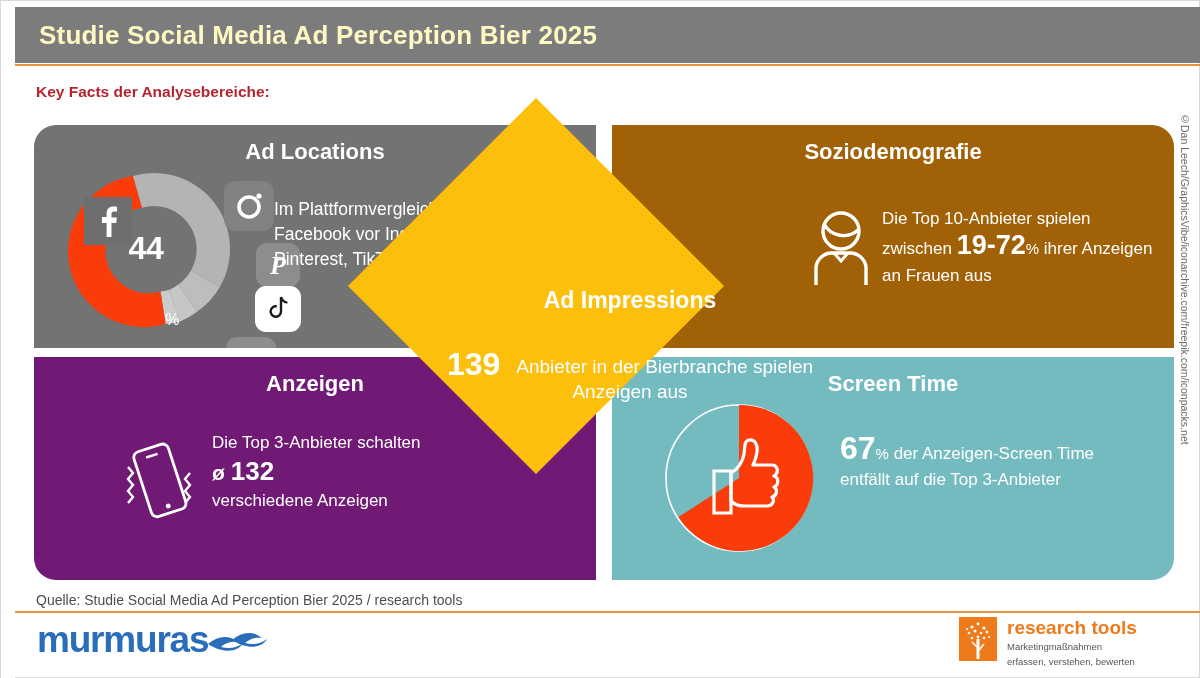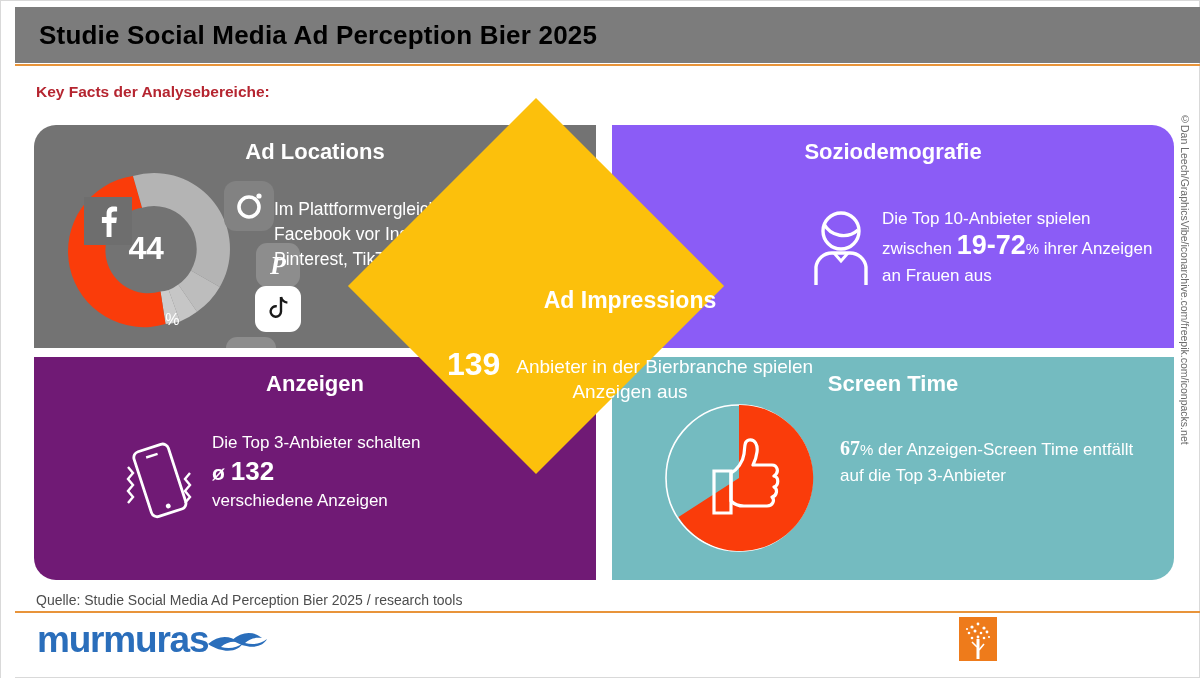--- a/index.html
+++ b/index.html
@@ -14,21 +14,21 @@
     box-sizing:border-box;
     border:1px solid #d9d9d9;
   }
   
   .header-bar{
     position:absolute;left:14px;top:6px;width:1186px;height:56px;
     background:#7c7c7c;
     display:flex;align-items:center;
   }
   .header-title{
-    color:#000000;font-size:26px;font-weight:bold;
+    color:#fef9c3;font-size:26px;font-weight:bold;
     letter-spacing:.2px;margin-left:24px;
   }
   .header-rule{
     position:absolute;left:14px;top:63px;width:1186px;height:2px;
     background:#e8943a;
   }
   .left-edge{
     position:absolute;left:0;top:0;width:14px;height:678px;background:#ffffff;
   }
   .key-facts{
@@ -43,21 +43,21 @@
     position:absolute;width:100%;text-align:center;
     color:#ffffff;font-size:22px;font-weight:bold;top:14px;
   }
 
   
   #panel-adlocations{
     left:0;top:0;width:562px;height:223px;background:#737373;
     border-radius:22px 0 0 0;
   }
   #panel-sozio{
-    left:578px;top:0;width:562px;height:223px;background:#8b5cf6;
+    left:578px;top:0;width:562px;height:223px;background:#a16207;
     border-radius:0 22px 0 0;
   }
   #panel-anzeigen{
     left:0;top:232px;width:562px;height:223px;background:#701a75;
     border-radius:0 0 0 22px;
   }
   #panel-screentime{
     left:578px;top:232px;width:562px;height:223px;background:#74bbc0;
     border-radius:0 0 22px 0;
   }
@@ -125,21 +125,21 @@
   }
   .avg-line{font-size:26px;font-weight:bold;}
   .avg-sym{font-size:21px;font-weight:bold;margin-right:6px;}
 
   
   .thumb-wrap{position:absolute;left:50px;top:44px;width:155px;height:155px;}
   .screentime-text{
     position:absolute;left:228px;top:78px;width:300px;
     color:#ffffff;font-size:17px;line-height:26px;
   }
-  .st-num{font-size:20px;font-weight:bold;font-family:Liberation Serif, serif;}
+  .st-num{font-size:32px;font-weight:bold;}
 
   
   .source-line{
     position:absolute;left:35px;top:591px;
     color:#4d4d4d;font-size:14px;
   }
   .footer-rule{
     position:absolute;left:14px;top:610px;width:1186px;height:2px;
     background:#e8943a;
   }
@@ -316,17 +316,22 @@
             <circle cx="13" cy="21" r="1.3"></circle>
             <circle cx="19" cy="20" r="1.4"></circle>
           <circle cx="25" cy="21" r="1.3"></circle>
             <circle cx="8" cy="12" r="1.1"></circle>
             <circle cx="30" cy="20" r="1.1"></circle>
           <rect x="17.5" y="22" width="3" height="20"></rect>
           <path d="M18 30 l-5 -5 M20 33 l5 -6" stroke="#ffffff" stroke-width="1.6" fill="none"></path>
         </g>
       </svg>
     </div>
+    <div class="rt-text">
+      <div class="rt-name">research tools</div>
+      <div class="rt-sub">Marketingmaßnahmen</div>
+      <div class="rt-sub">erfassen, verstehen, bewerten</div>
+    </div>
   </div>
 
   <div class="credit">©Dan Leech/GraphicsVibe/iconarchive.com/freepik.com/iconpacks.net</div>
 
 </div>
 
 </body></html>

